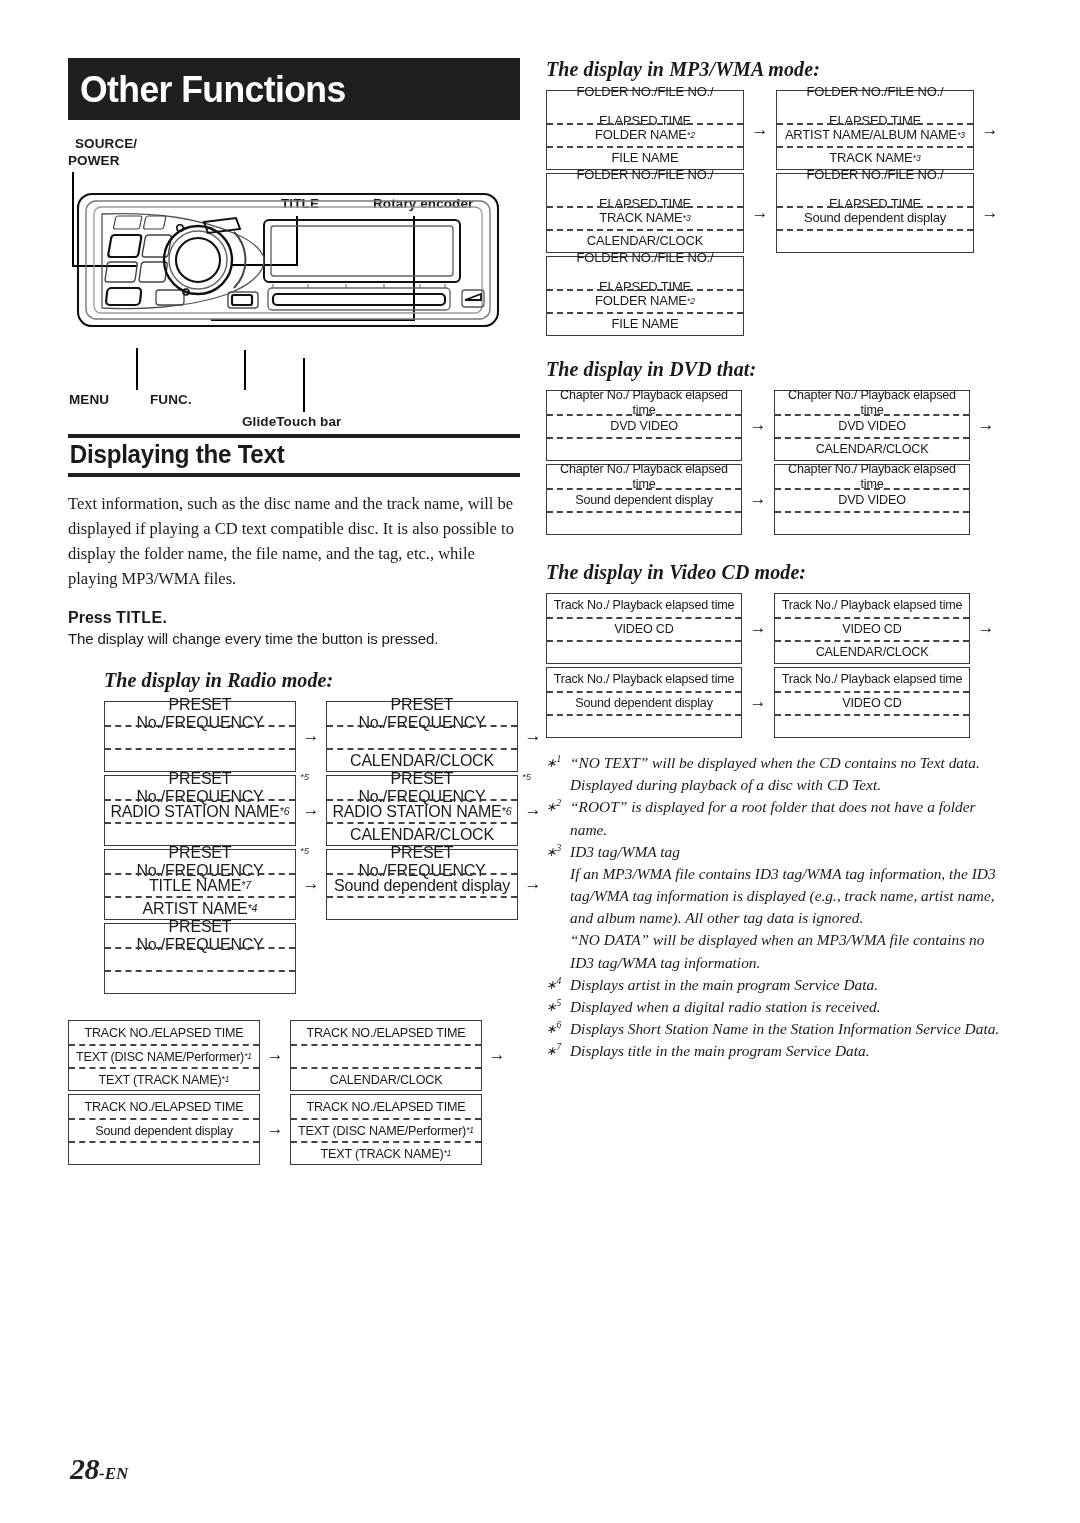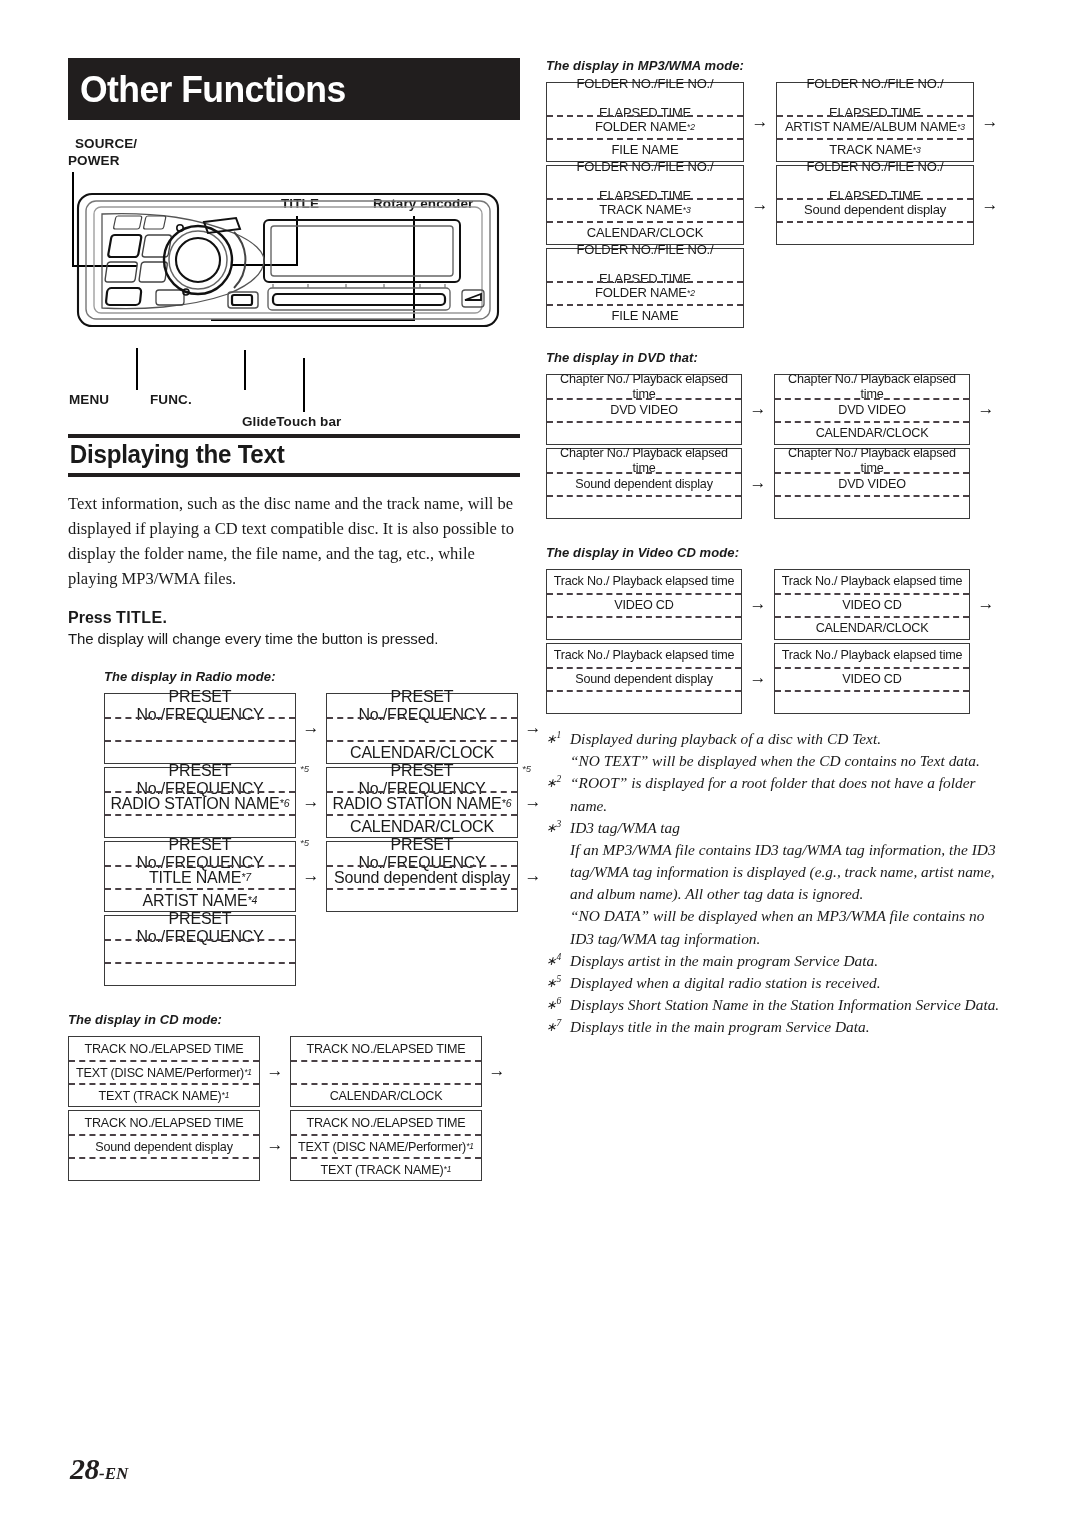--- a/index.html
+++ b/index.html
@@ -86,25 +86,26 @@
   }
   .press-line .kw { letter-spacing: .4px; }
   .sub-line {
     font-size: 15px;
     margin-top: 3px;
     letter-spacing: -0.1px;
   }
 
   
   .mode-caption {
-    font-size: 13px;
+    font-size: 20px;
     font-weight: bold;
     font-style: italic;
     margin-bottom: 9px;
     letter-spacing: .1px;
+    font-family: Liberation Serif, serif;
   }
 
   
   .flow { position: relative; }
   .flow-row { display: flex; align-items: flex-start; }
   .cell { position: relative; display: flex; align-items: flex-start; }
 
   .dbox {
     border: 1.6px solid #3a3a3a;
     box-sizing: border-box;
@@ -394,21 +395,20 @@
                 <div class="drow sep" style="height: 23px;"></div>
                 <div class="drow sep" style="height: 23px;"></div>
               </div>
               <div class="arrow" style="width: 30px; height: 69px;"></div>
             </div>
           </div>
         </div>
     </div>
 
     <div style="margin-top:26px;">
-      <div class="mode-caption">The display in CD mode:</div>
       <div class="flow sz-cd" id="flow-cd">
           <div class="flow-row" style="margin-bottom: 3px;">
             <div class="cell">
               <div class="dbox" style="width: 192px;">
                 <div class="drow" style="height: 23px;">
                   <span>TRACK NO./ELAPSED TIME</span>
                 </div>
                 <div class="drow sep" style="height: 23px;">
                   <span>TEXT (DISC NAME/Performer)</span>
                   <span class="fnmark">*1</span>
@@ -681,22 +681,22 @@
               <div class="arrow" style="width: 32px; height: 69px;"></div>
             </div>
           </div>
         </div>
     </div>
 
     <div class="footnotes" id="footnotes">
         <div class="fn">
           <div class="fn-key">∗<sup>1</sup></div>
           <div class="fn-body">
+            <p>“NO TEXT” will be displayed when the CD contains no Text data.</p>
             <p>Displayed during playback of a disc with CD Text.</p>
-            <p>“NO TEXT” will be displayed when the CD contains no Text data.</p>
           </div>
         </div>
         <div class="fn">
           <div class="fn-key">∗<sup>2</sup></div>
           <div class="fn-body">
             <p>“ROOT” is displayed for a root folder that does not have a folder name.</p>
           </div>
         </div>
         <div class="fn">
           <div class="fn-key">∗<sup>3</sup></div>

